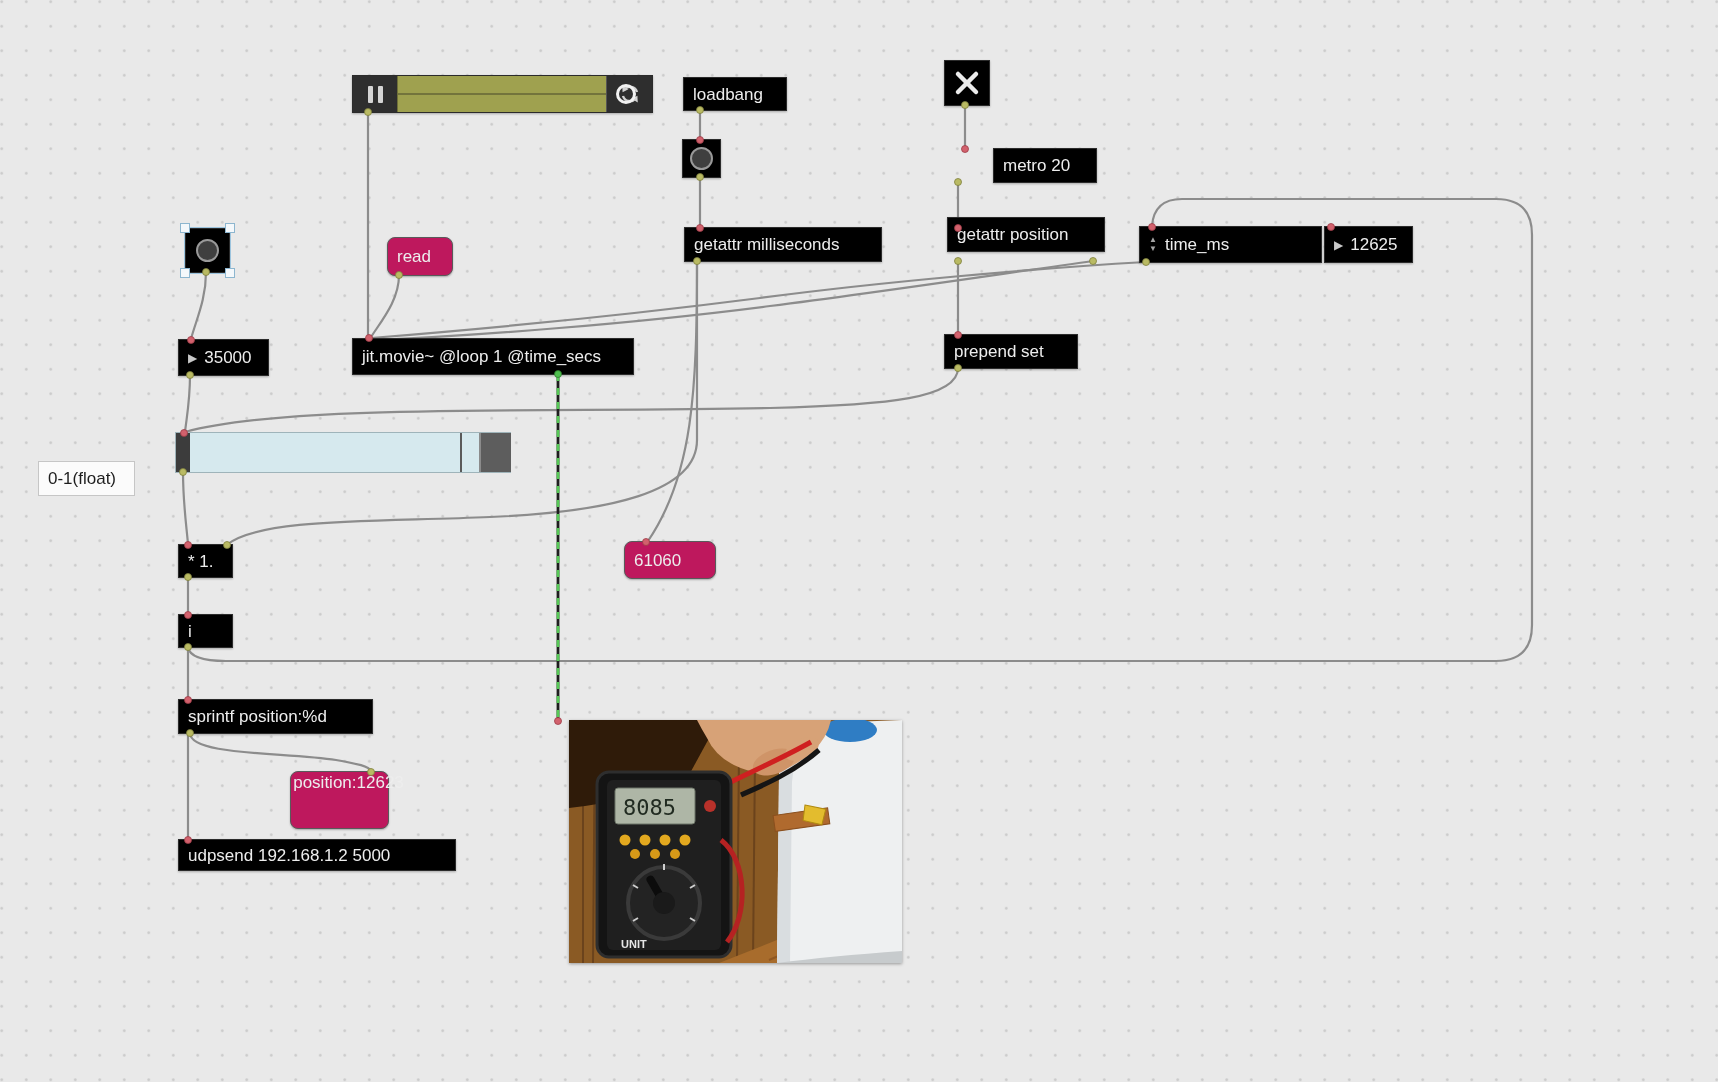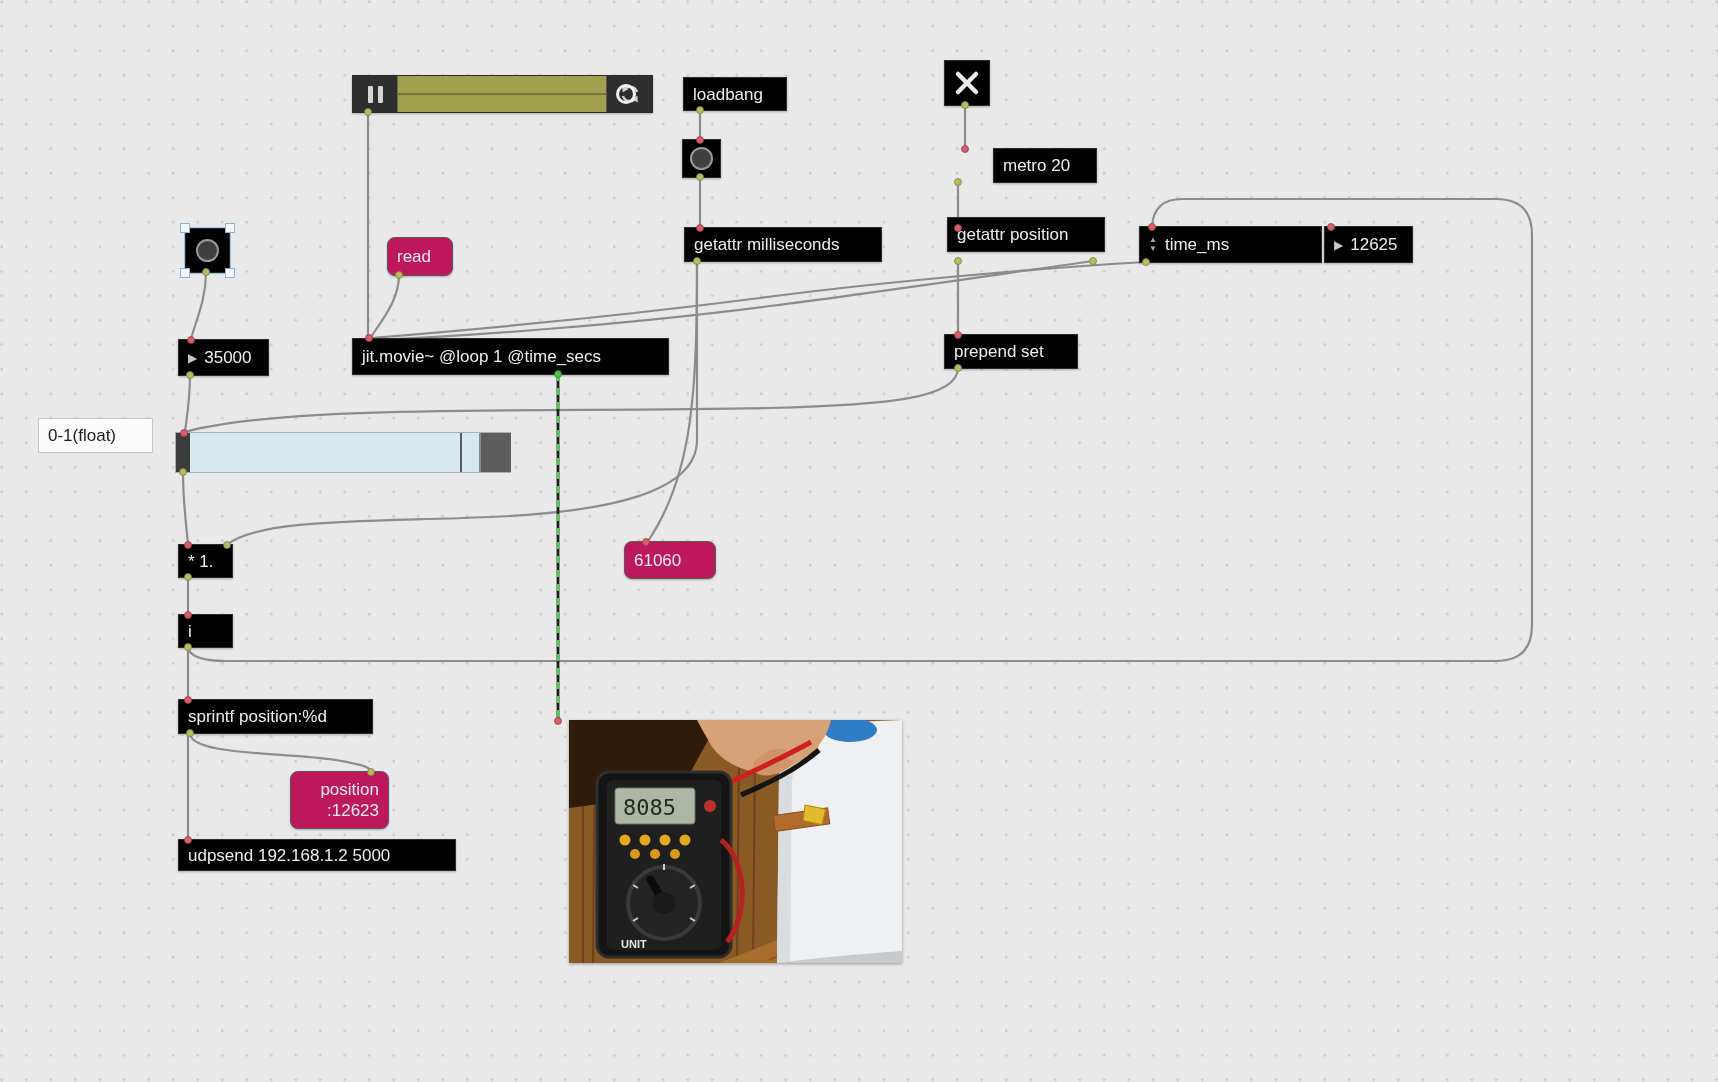--- a/index.html
+++ b/index.html
@@ -40,21 +40,21 @@
   
   .handle { position:absolute; width:10px; height:10px; background:#f4f8fb; border:1.5px solid #8db6cf; z-index:4; }
   .h-tl{left:-6px;top:-6px;} .h-tr{right:-6px;top:-6px;} .h-bl{left:-6px;bottom:-6px;} .h-br{right:-6px;bottom:-6px;}
   .selected { box-shadow:0 0 0 1px #9cc4de; }
   
   .slider { position:absolute; z-index:2; background:#d6e9ee; border:1px solid #9fb4ba; }
   .sl-start { position:absolute; left:0; top:0; bottom:0; width:14px; background:#3c3c3c; }
   .sl-line  { position:absolute; left:284px; top:0; bottom:0; width:2px; background:#5a5a5a; }
   .sl-knob  { position:absolute; left:303px; top:0; bottom:0; width:32px; background:#5d5d5d; border-left:2px solid #8b8b8b; }
   
-  .twoline { flex-direction:column; align-items:flex-end; justify-content:center; line-height:1.25;padding-left:27px; }
+  .twoline { flex-direction:row; align-items:flex-start; justify-content:center; line-height:1.25;padding-left:27px; }
   
   .pwindow { position:absolute; z-index:2; box-shadow:0 1px 3px rgba(0,0,0,.35); }
   .lbl { pointer-events:none; }
 </style>
 </head>
 <body>
 
 <svg id="cords" width="1718" height="1082" viewBox="0 0 1718 1082">
   <g fill="none" stroke="#8c8c8c" stroke-width="2.2" stroke-linecap="round">
     <path d="M368,112 L368,338"></path>
@@ -155,29 +155,29 @@
   <i class="handle h-tr"></i>
   <i class="handle h-bl"></i>
   <i class="handle h-br"></i>
 </div>
 
 <div class="box num" style="left:178px;top:339px;width:91px;height:37px">
   <span class="arrow">▶</span>
   <span class="lbl">35000</span>
 </div>
 
-<div class="box" style="left:352px;top:338px;width:317px;height:37px">
+<div class="box" style="left:352px;top:338px;width:282px;height:37px">
   <span class="lbl">jit.movie~ @loop 1 @time_secs</span>
 </div>
 
 <div class="box" style="left:944px;top:334px;width:134px;height:35px">
   <span class="lbl">prepend set</span>
 </div>
 
-<div class="box comment" style="left:38px;top:418px;width:115px;height:35px">
+<div class="box comment" style="left:38px;top:461px;width:97px;height:35px">
   <span class="lbl">0-1(float)</span>
 </div>
 
 <div class="slider" style="left:175px;top:432px;width:336px;height:41px">
   <div class="sl-start"></div>
   <div class="sl-line"></div>
   <div class="sl-knob"></div>
 </div>
 
 <div class="box" style="left:178px;top:544px;width:55px;height:34px">

